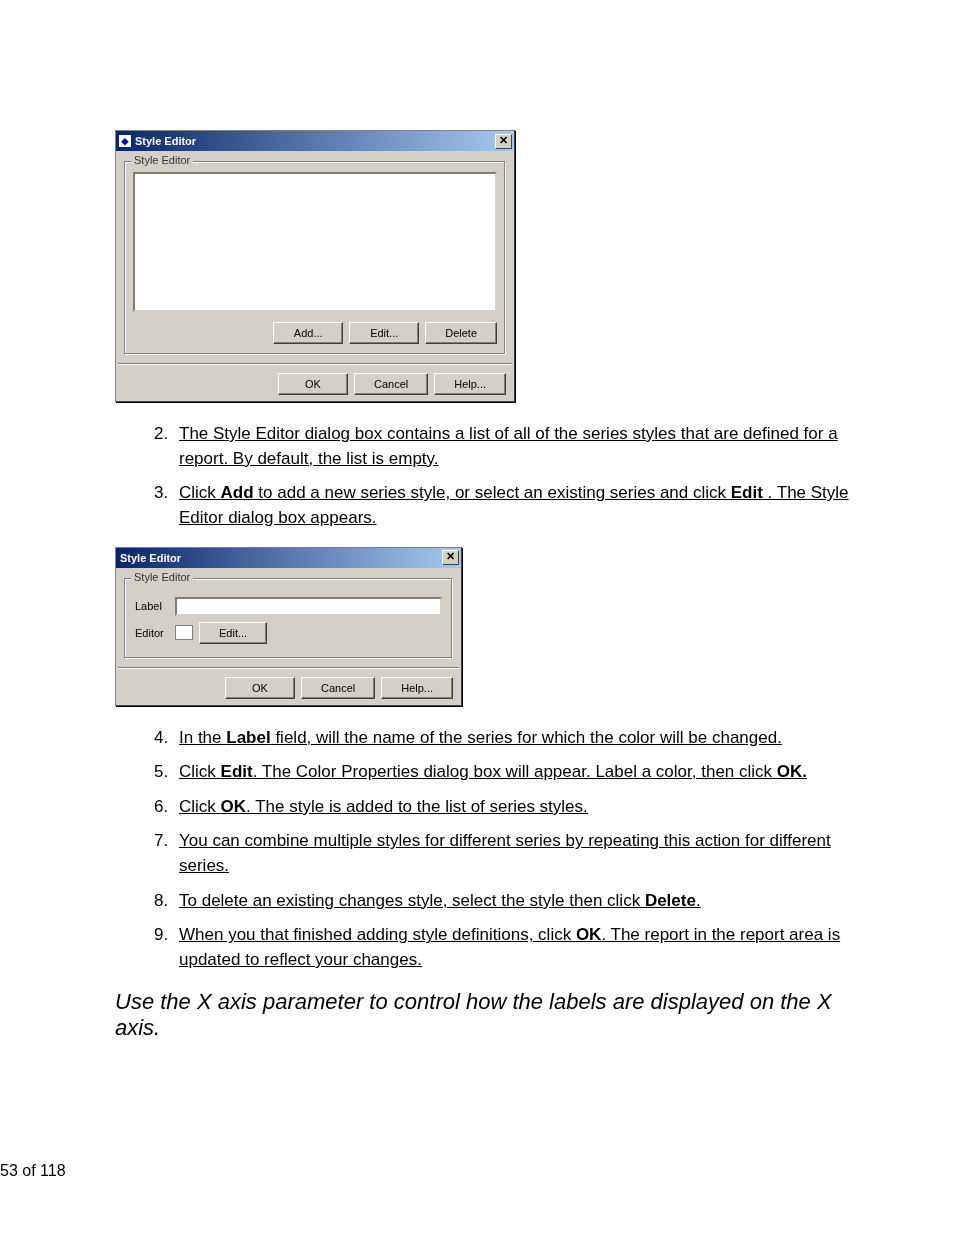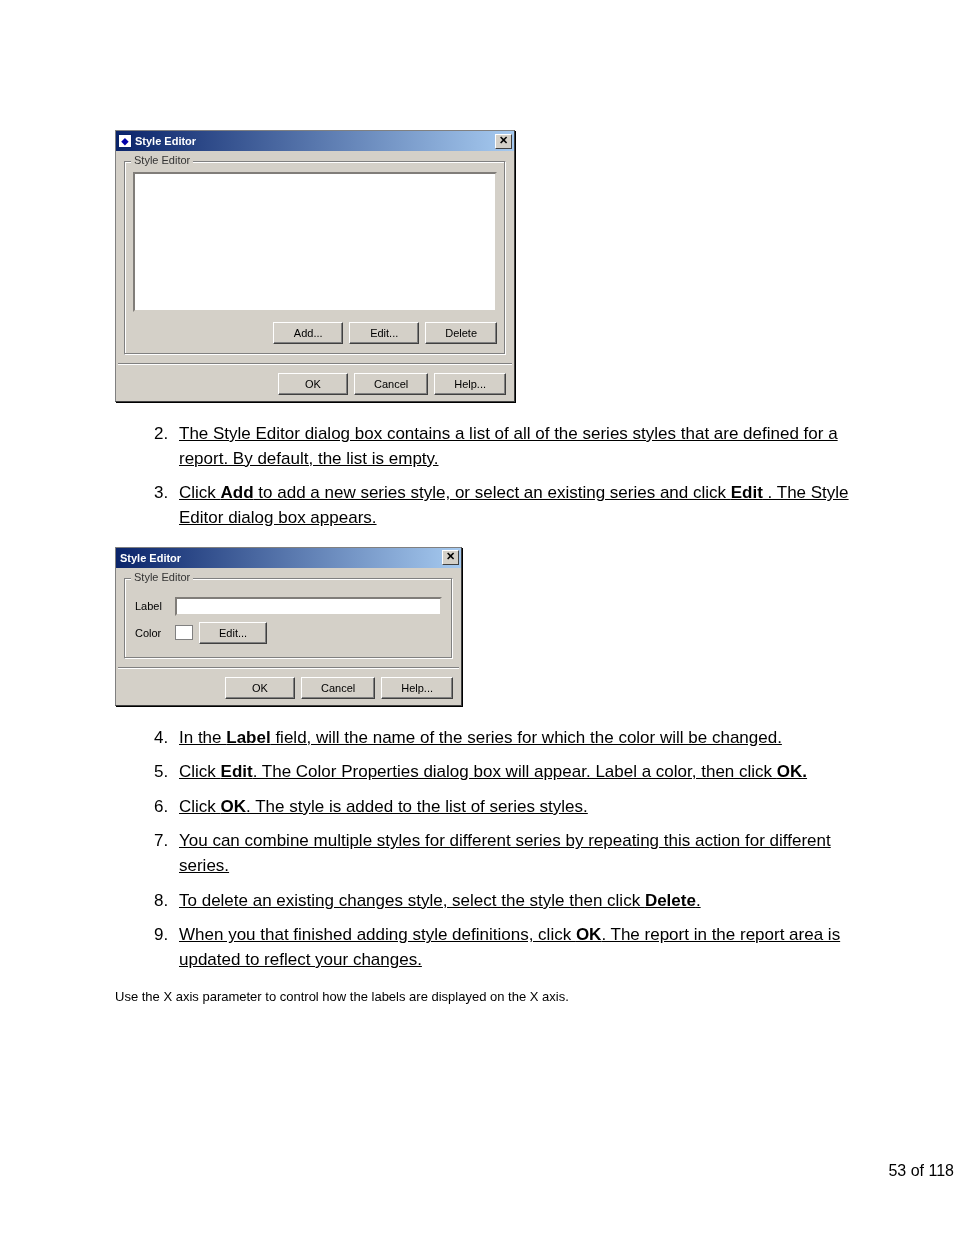--- a/index.html
+++ b/index.html
@@ -154,29 +154,30 @@
     margin-bottom: 10px;
     padding-left: 6px;
   }
   .heading-italic {
     color: #339933;
     font-style: italic;
     font-size: 18px;
     margin: 6px 0 10px 0;
   }
   .body-text {
-    font-size: 13px;
+    font-size: 22px;
     margin: 0 0 32px 0;
+    font-style: italic;
   }
   .page-number {
     position: absolute;
     bottom: 55px;
     left: 0;
     width: 100%;
-    text-align: right;
+    text-align: left;
     font-size: 16px;
   }
 </style>
 </head>
 <body>
 
 <div class="page">
 
   <div class="dialog" style="width:398px;">
     <div class="titlebar">
@@ -213,21 +214,21 @@
       <span class="title-text" style="padding-left:2px;">Style Editor</span>
       <span class="close-btn">✕</span>
     </div>
     <div class="groupbox" style="padding:12px 8px 8px 8px;">
       <span class="legend">Style Editor</span>
       <div class="form-row">
         <span class="form-label">Label</span>
         <div class="text-input"></div>
       </div>
       <div class="form-row">
-        <span class="form-label">Color</span>
+        <span class="form-label">Editor</span>
         <div class="color-swatch"></div>
         <div class="btn" style="min-width:60px;">Edit...</div>
       </div>
     </div>
     <div class="sep"></div>
     <div class="btn-row">
       <div class="btn">OK</div>
       <div class="btn">Cancel</div>
       <div class="btn">Help...</div>
     </div>

